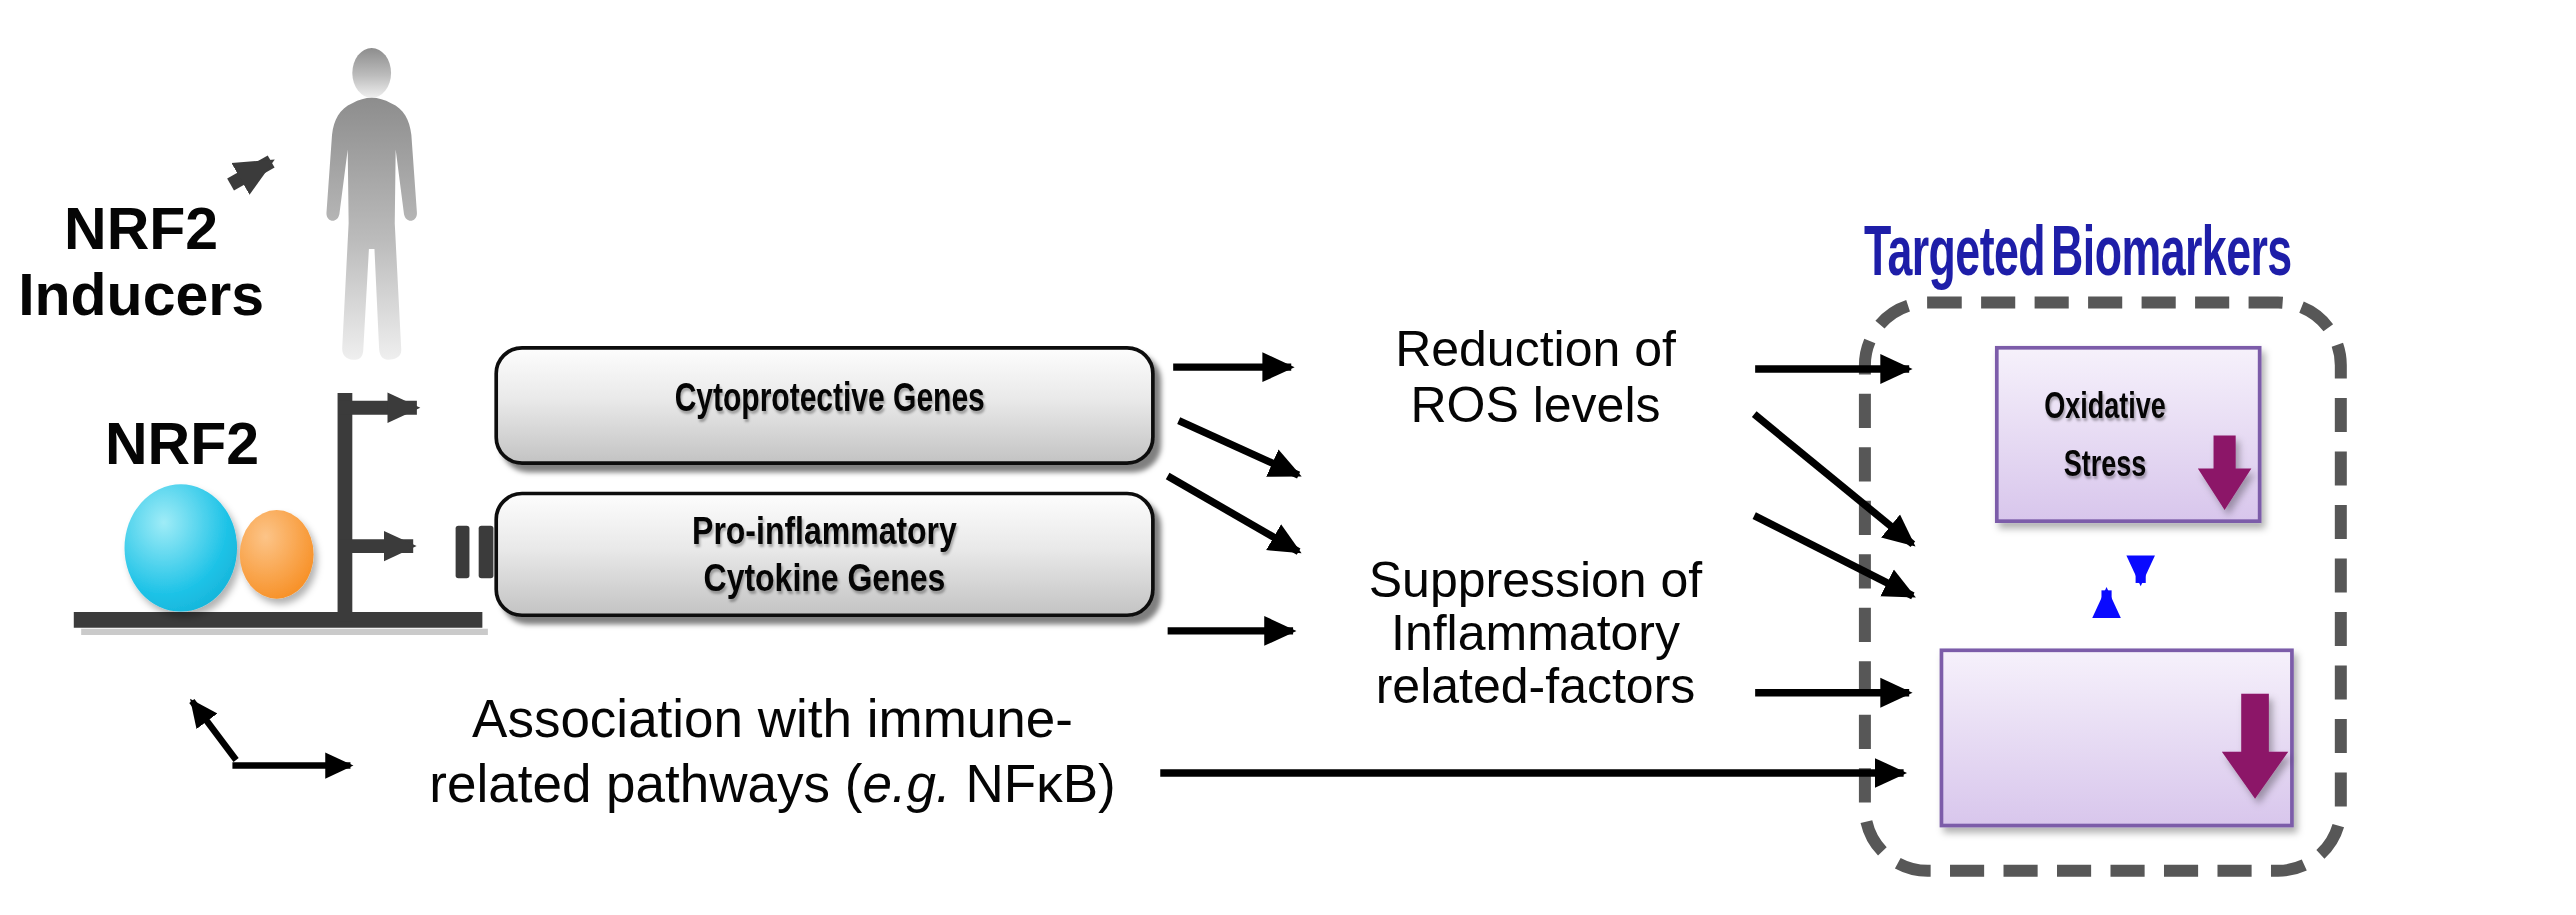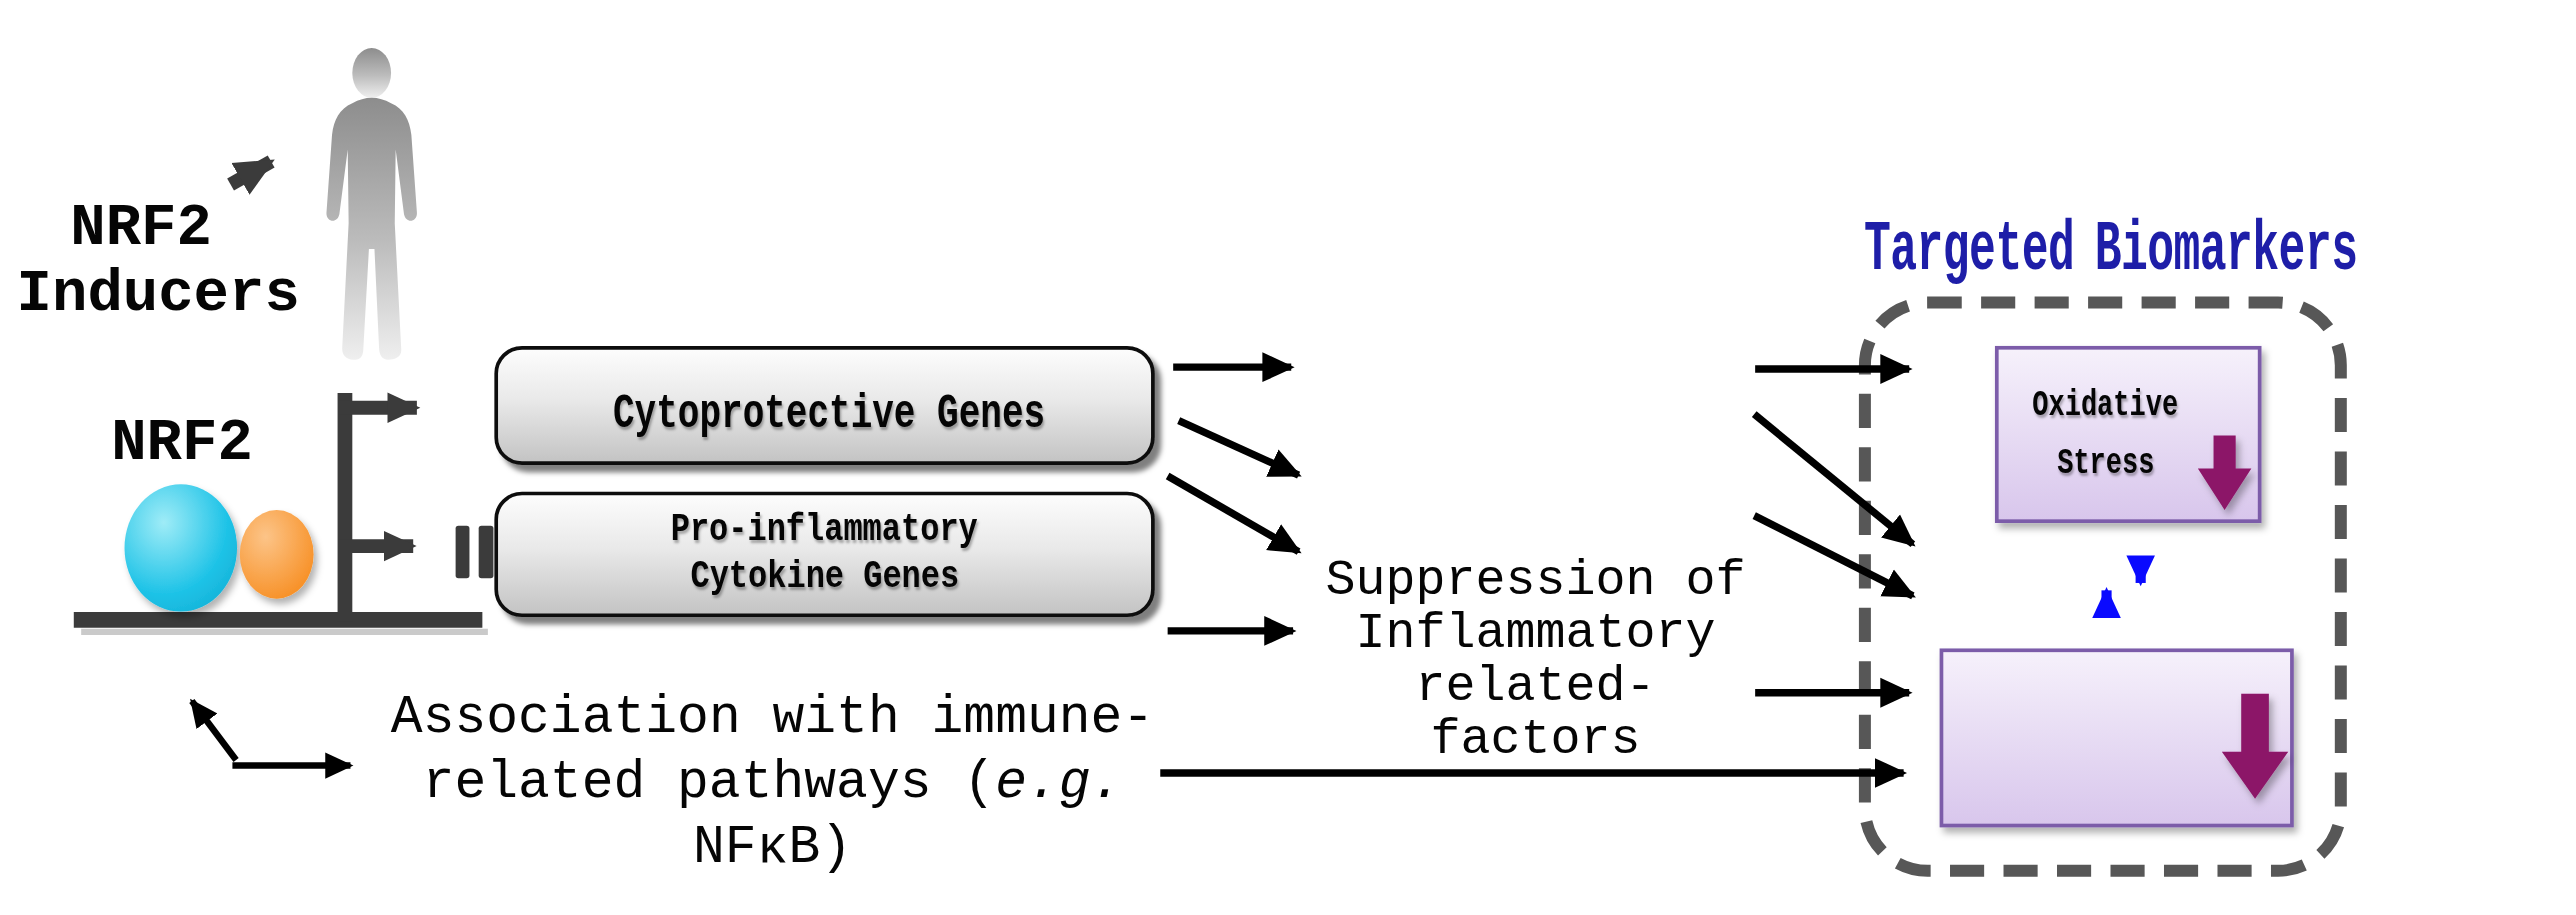--- a/index.html
+++ b/index.html
@@ -1,27 +1,27 @@
 <!DOCTYPE html>
 <html style="font-size:14.8px"><head>
 <meta charset="utf-8">
 <style>
   html,body{margin:0;padding:0;background:#ffffff;}
   #stage{position:relative;width:2576px;height:916px;background:#ffffff;overflow:hidden;
-         font-family:Liberation Mono, monospace;color:#050505;}
+         font-family:Liberation Sans, sans-serif;color:#050505;}
   #gfx{position:absolute;left:0;top:0;width:2576px;height:916px;}
   .lbl{position:absolute;text-align:center;white-space:pre-line;}
   .bold{font-weight:bold;}
   .sq75{display:inline-block;transform:scaleX(.75);transform-origin:center;}
   .sq82{display:inline-block;transform:scaleX(.82);transform-origin:center;}
   .flexc{display:flex;align-items:center;justify-content:center;flex-direction:column;}
   .boxtxt{text-shadow:1.8px 2.8px 2.8px rgba(0,0,0,.30);}
   #inducers-label{left:16.6px;top:196px;width:249px;font-size:59px;line-height:66px;font-weight:bold;}
   #nrf2-label{left:90px;top:410px;width:184px;font-size:59px;font-weight:bold;}
-  #cyto-label{left:496px;top:356px;width:667px;height:115px;font-size:48px;font-weight:bold;}
+  #cyto-label{left:496px;top:340px;width:667px;height:115px;font-size:40px;font-weight:bold;}
   #proinf-label{left:496px;top:493px;width:657px;height:122px;font-size:39px;line-height:47px;font-weight:bold;}
   #ros-label{left:1328px;top:321px;width:415px;font-size:50px;line-height:56px;}
   #cell-label{left:1305px;top:466px;width:461px;font-size:50px;}
   #supp-label{left:1319px;top:554px;width:433px;font-size:50px;line-height:53px;}
   #assoc-label{left:383px;top:686px;width:779px;font-size:53px;line-height:65px;}
   #assoc-label .it{font-style:italic;}
   #biomarkers-title{left:1864px;top:210px;font-size:71px;font-weight:bold;color:#1e1ea8;white-space:nowrap;
                     transform:scaleX(.63);transform-origin:left top;word-spacing:-9.2px;letter-spacing:-0.9px;}
   #ox-label{left:1997px;top:348px;width:263px;height:173px;font-size:36px;line-height:58px;
             font-weight:bold;padding-right:46px;box-sizing:border-box;}
@@ -148,20 +148,22 @@
 
   <div class="lbl flexc" id="cyto-label">
     <span class="sq75 boxtxt">Cytoprotective Genes</span>
   </div>
 
   <div class="lbl flexc" id="proinf-label">
     <span class="sq82 boxtxt">Pro-inflammatory</span>
     <span class="sq82 boxtxt">Cytokine Genes</span>
   </div>
 
+  <div class="lbl" id="ros-label"><span>Reduction of</span>
+<span>ROS levels</span></div>
 
 
   <div class="lbl" id="assoc-label"><span>Association with immune-</span>
 <span><span>related pathways (</span><span class="it">e.g.</span><span> NFκB)</span></span></div>
 
   <div class="lbl" id="supp-label"><span>Suppression of</span>
 <span>Inflammatory</span>
 <span>related-factors</span></div>
 
   <div class="lbl" id="biomarkers-title">Targeted Biomarkers</div>

